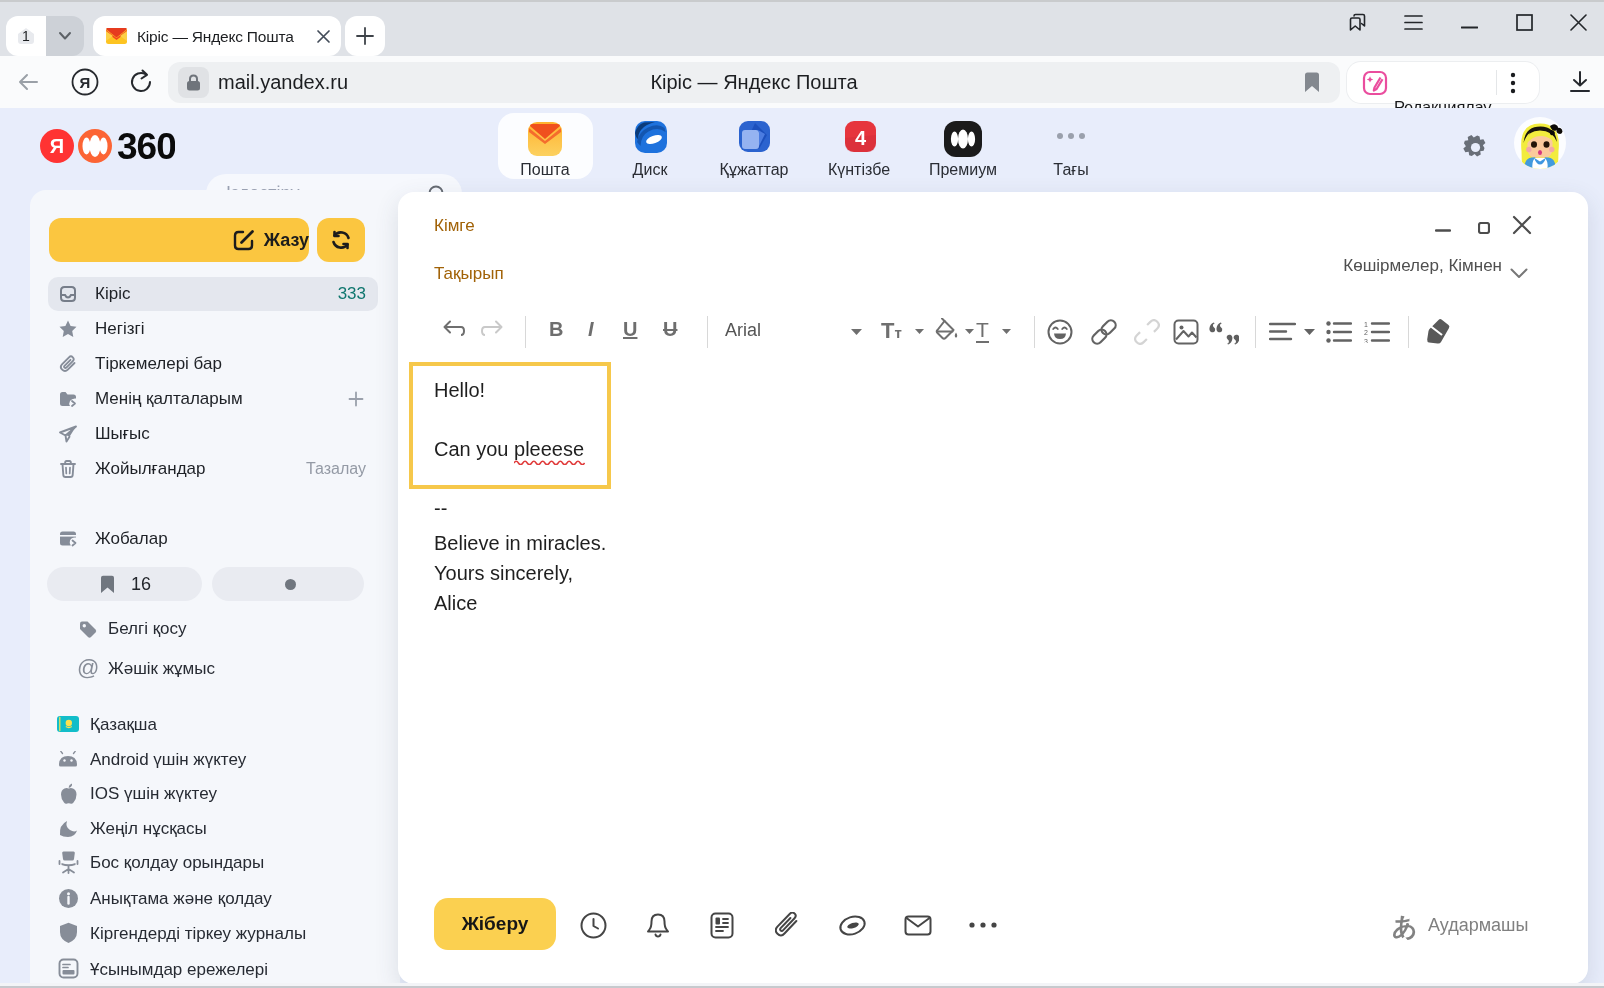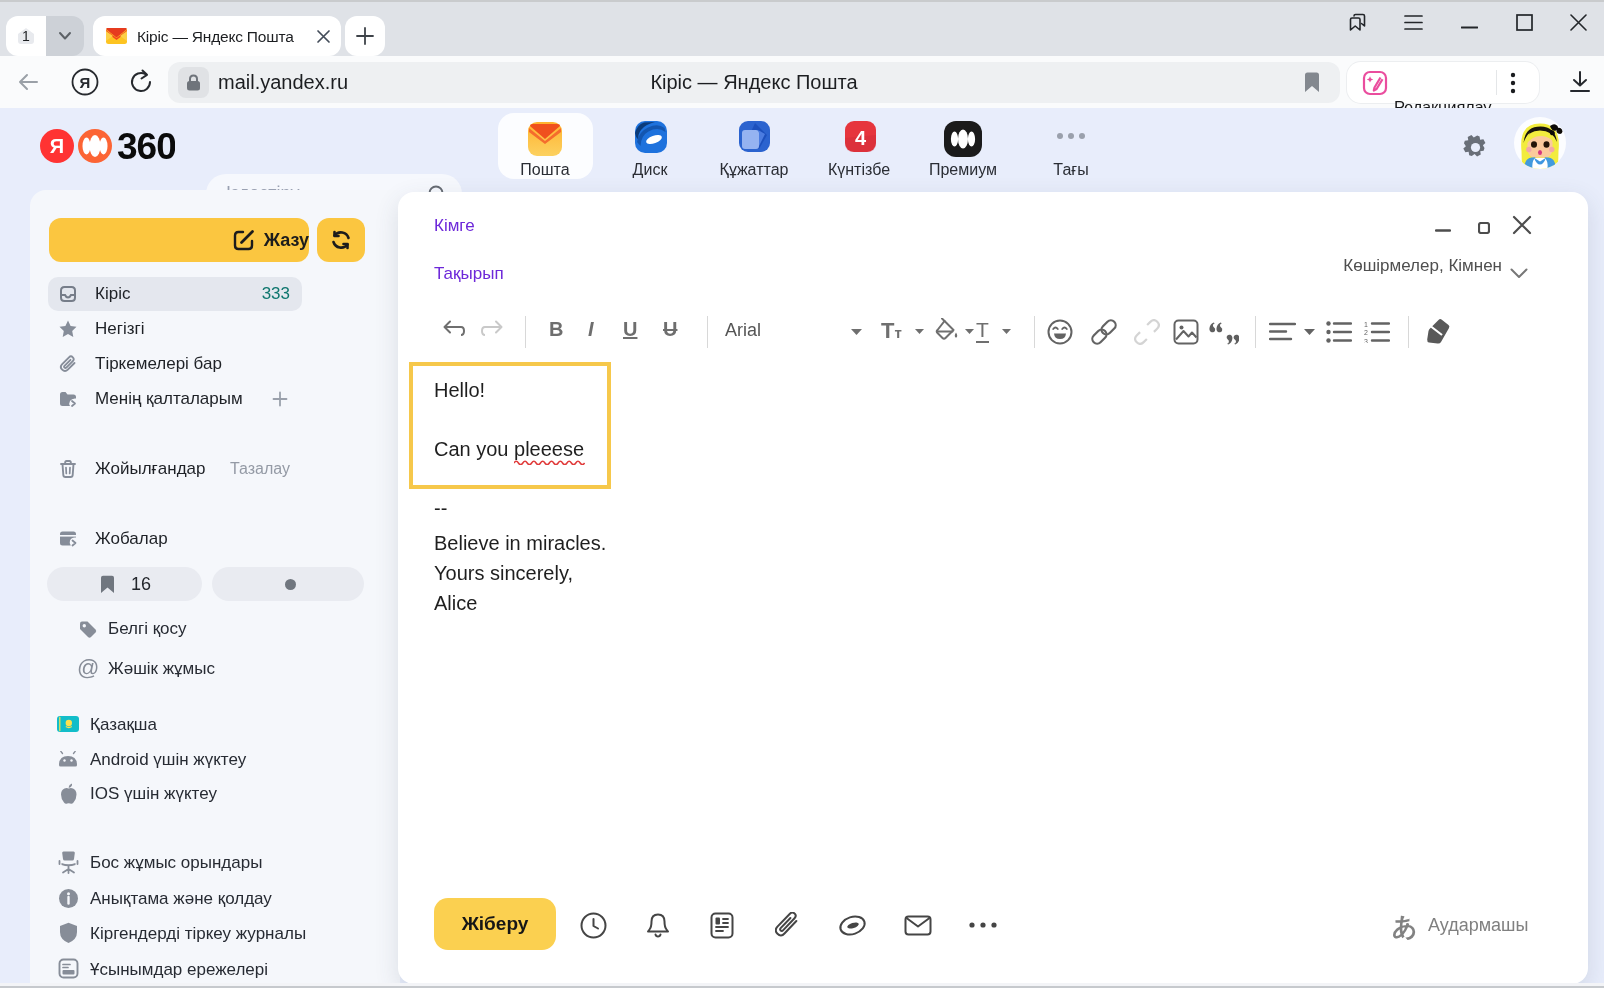--- a/index.html
+++ b/index.html
@@ -34,32 +34,32 @@
   #mailsel { position:absolute; left:498px; top:5px; width:95px; height:66px; background:#fcfdff; border-radius:16px; }
 
   
   #sidebar { position:absolute; left:30px; top:190px; width:370px; height:798px; background:#f5f7fb; border-radius:16px 0 0 0; }
   #composer { position:absolute; left:398px; top:192px; width:1190px; height:792px; background:#fff; border-radius:16px; box-shadow:0 8px 24px rgba(60,70,90,.14); }
 
   
   #writebtn { position:absolute; left:19px; top:28px; width:260px; height:44px; background:#fbc640; border-radius:12px; text-align:right; }
   #writebtn span { font-size:18px; font-weight:bold; color:#1c1c1c; line-height:44px; vertical-align:top; }
   #syncbtn { position:absolute; left:287px; top:28px; width:48px; height:44px; background:#fbc640; border-radius:12px; }
-  .srow { position:absolute; left:18px; width:254px; height:34px; }
+  .srow { position:absolute; left:18px; width:330px; height:34px; }
   .srow .ico { position:absolute; left:10px; top:50%; transform:translateY(-50%); }
   .srow .txt { position:absolute; left:47px; top:50%; transform:translateY(-50%); font-size:17px; color:#1e2126; white-space:nowrap; }
   .srow .right { position:absolute; right:12px; top:50%; transform:translateY(-50%); font-size:17px; color:#0f766e; }
   .selpill { background:#e4e7ee; border-radius:10px; }
   .muted { color:#949aa5 !important; }
   .pill2 { position:absolute; height:34px; background:#e9ebf1; border-radius:17px; }
   .lrow { position:absolute; left:0; width:370px; height:35px; }
   .lrow .txt { position:absolute; left:90px; top:50%; transform:translateY(-50%); font-size:17px; color:#272b33; white-space:nowrap; }
 
   
-  .clabel { position:absolute; left:36px; font-size:17px; color:#6d28d9; }
+  .clabel { position:absolute; left:36px; font-size:17px; color:#a16207; }
   #ccfrom { position:absolute; right:86px; top:64px; font-size:17px; color:#4f4f4f; }
   #toolbar { position:absolute; left:0; top:118px; width:1190px; height:44px; }
   .tsep { position:absolute; top:6px; width:1px; height:32px; background:#d8d8d8; }
   .tbtxt { position:absolute; font-weight:bold; color:#6e6e6e; font-size:20px; top:8px; }
   #ybox { position:absolute; left:11px; top:170px; width:202px; height:127px; border:4px solid #f6c84b; }
   .bodytxt { font-size:20px; color:#1f1f1f; }
   #sendbtn { position:absolute; left:36px; top:706px; width:122px; height:52px; background:#fbd050; border-radius:14px; text-align:center; }
   #sendbtn span { font-size:19px; font-weight:bold; color:#161616; line-height:52px; }
   .bico { position:absolute; top:720px; }
 </style>
@@ -298,20 +298,27 @@
   <div class="srow" style="top:192px">
     <svg class="ico" width="20" height="20" viewBox="0 0 20 20">
         <path d="M2 5.5 Q2 3 4.5 3 L7.5 3 L9.5 5.5 L15.5 5.5 Q18 5.5 18 8 L18 9.5 Q14 9 12 12 Q10.5 14.5 12 17 L4.5 17 Q2 17 2 14.5 Z" fill="#868d99"></path>
         <path d="M14 12 L17 14.5 L14 17" fill="none" stroke="#868d99" stroke-width="1.8" stroke-linecap="round" stroke-linejoin="round"></path>
       </svg>
     <span class="txt">Менің қалталарым</span>
     <svg class="abs" style="right:14px;top:9px" width="16" height="16" viewBox="0 0 16 16">
         <path d="M8 1.5 L8 14.5 M1.5 8 L14.5 8" stroke="#9aa0ab" stroke-width="1.8" stroke-linecap="round"></path>
       </svg>
   </div>
+  <div class="srow" style="top:227px">
+    <svg class="ico" width="20" height="20" viewBox="0 0 20 20">
+        <path d="M18 2.5 L2 8.5 L7.5 11.5 L8.5 17.5 L11.5 12.8 M18 2.5 L7.5 11.5" fill="none" stroke="#868d99" stroke-width="1.9" stroke-linecap="round" stroke-linejoin="round"></path>
+        <path d="M18 2.5 L11.5 12.8 L8.5 11.2 Z" fill="#868d99"></path>
+      </svg>
+    <span class="txt">Шығыс</span>
+  </div>
   <div class="srow" style="top:262px">
     <svg class="ico" width="20" height="20" viewBox="0 0 20 20">
         <path d="M3 5 L17 5 M7 5 L7.3 3 Q7.4 2 8.4 2 L11.6 2 Q12.6 2 12.7 3 L13 5 M4.5 5 L5.3 16 Q5.4 18 7.4 18 L12.6 18 Q14.6 18 14.7 16 L15.5 5" fill="none" stroke="#868d99" stroke-width="1.9" stroke-linecap="round"></path>
         <path d="M8 8.5 L8.3 14.5 M12 8.5 L11.7 14.5" stroke="#868d99" stroke-width="1.7" stroke-linecap="round"></path>
       </svg>
     <span class="txt">Жойылғандар</span>
       <span class="right muted" style="font-size:16px">Тазалау</span>
   </div>
   <div class="srow" style="top:332px">
     <svg class="ico" width="20" height="20" viewBox="0 0 20 20">
@@ -362,27 +369,33 @@
       </svg>
     <span class="txt" style="left:60px">Android үшін жүктеу</span>
   </div>
   <div class="lrow" style="top:586px">
     <svg class="abs" style="left:29px;top:6px" width="19" height="23" viewBox="0 0 19 23">
         <path d="M9.5 5.5 Q10 2.5 13 1.5 Q13.5 4.5 10.5 5.8 Z" fill="#878d98"></path>
         <path d="M9.7 6.5 Q12 5.5 14 6.5 Q17.5 8 17.5 12.5 Q17.5 17 14.5 20.5 Q13 22.3 11.3 21.5 Q9.7 20.8 8.1 21.5 Q6.4 22.3 5 20.5 Q2 17 2 12.5 Q2 8 5.5 6.5 Q7.5 5.5 9.7 6.5 Z" fill="#878d98"></path>
       </svg>
     <span class="txt" style="left:60px">IOS үшін жүктеу</span>
   </div>
+  <div class="lrow" style="top:621px">
+    <svg class="abs" style="left:28px;top:8px" width="21" height="20" viewBox="0 0 21 20">
+        <path d="M2 16 Q1 6 9 2 Q7 8 12 11 Q16 13.5 19 11.5 Q17 18 10 18 Q5 18 2 16 Z" fill="#878d98"></path>
+      </svg>
+    <span class="txt" style="left:60px">Жеңіл нұсқасы</span>
+  </div>
   <div class="lrow" style="top:655px">
     <svg class="abs" style="left:28px;top:5px" width="21" height="24" viewBox="0 0 21 24">
         <path d="M5.5 1.5 L15.5 1.5 Q17 1.5 16.8 3 L16 9 Q15.8 10.5 14.3 10.5 L6.7 10.5 Q5.2 10.5 5 9 L4.2 3 Q4 1.5 5.5 1.5 Z" fill="#878d98"></path>
         <path d="M3.5 13 Q10.5 15.5 17.5 13 L17.5 15 Q10.5 17.5 3.5 15 Z" fill="#878d98"></path>
         <path d="M1.5 11 L1.5 14 M19.5 11 L19.5 14 M10.5 16.5 L10.5 19 M10.5 19 L5 22.5 M10.5 19 L16 22.5 M10.5 19 L10.5 23" stroke="#878d98" stroke-width="1.8" stroke-linecap="round"></path>
       </svg>
-    <span class="txt" style="left:60px">Бос жұмыс орындары</span>
+    <span class="txt" style="left:60px">Бос қолдау орындары</span>
   </div>
   <div class="lrow" style="top:691px">
     <svg class="abs" style="left:28px;top:7px" width="21" height="21" viewBox="0 0 21 21">
         <circle cx="10.5" cy="10.5" r="9.5" fill="#878d98"></circle>
         <path d="M10.5 9 L10.5 15.5" stroke="#f5f7fb" stroke-width="2.4" stroke-linecap="round"></path>
         <circle cx="10.5" cy="5.8" r="1.5" fill="#f5f7fb"></circle>
       </svg>
     <span class="txt" style="left:60px">Анықтама және қолдау</span>
   </div>
   <div class="lrow" style="top:726px">

